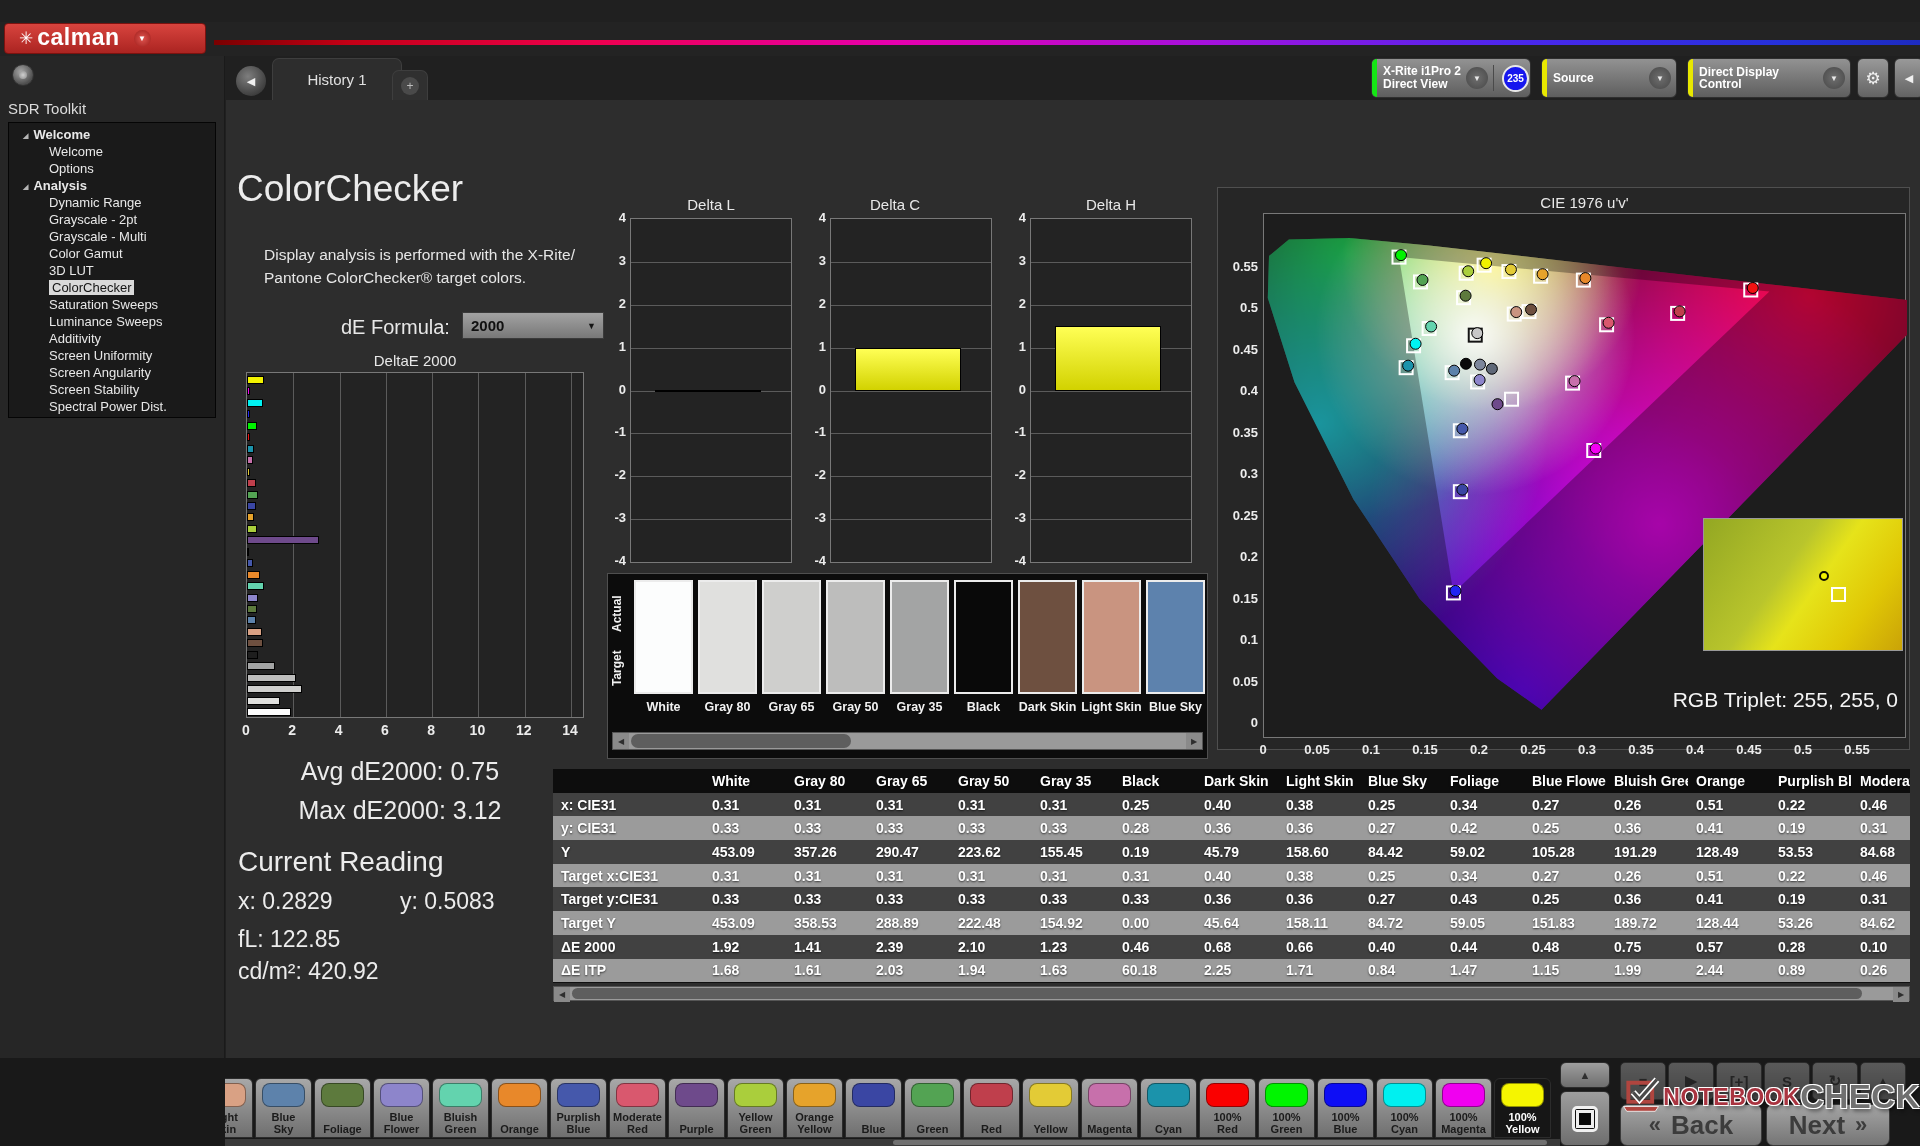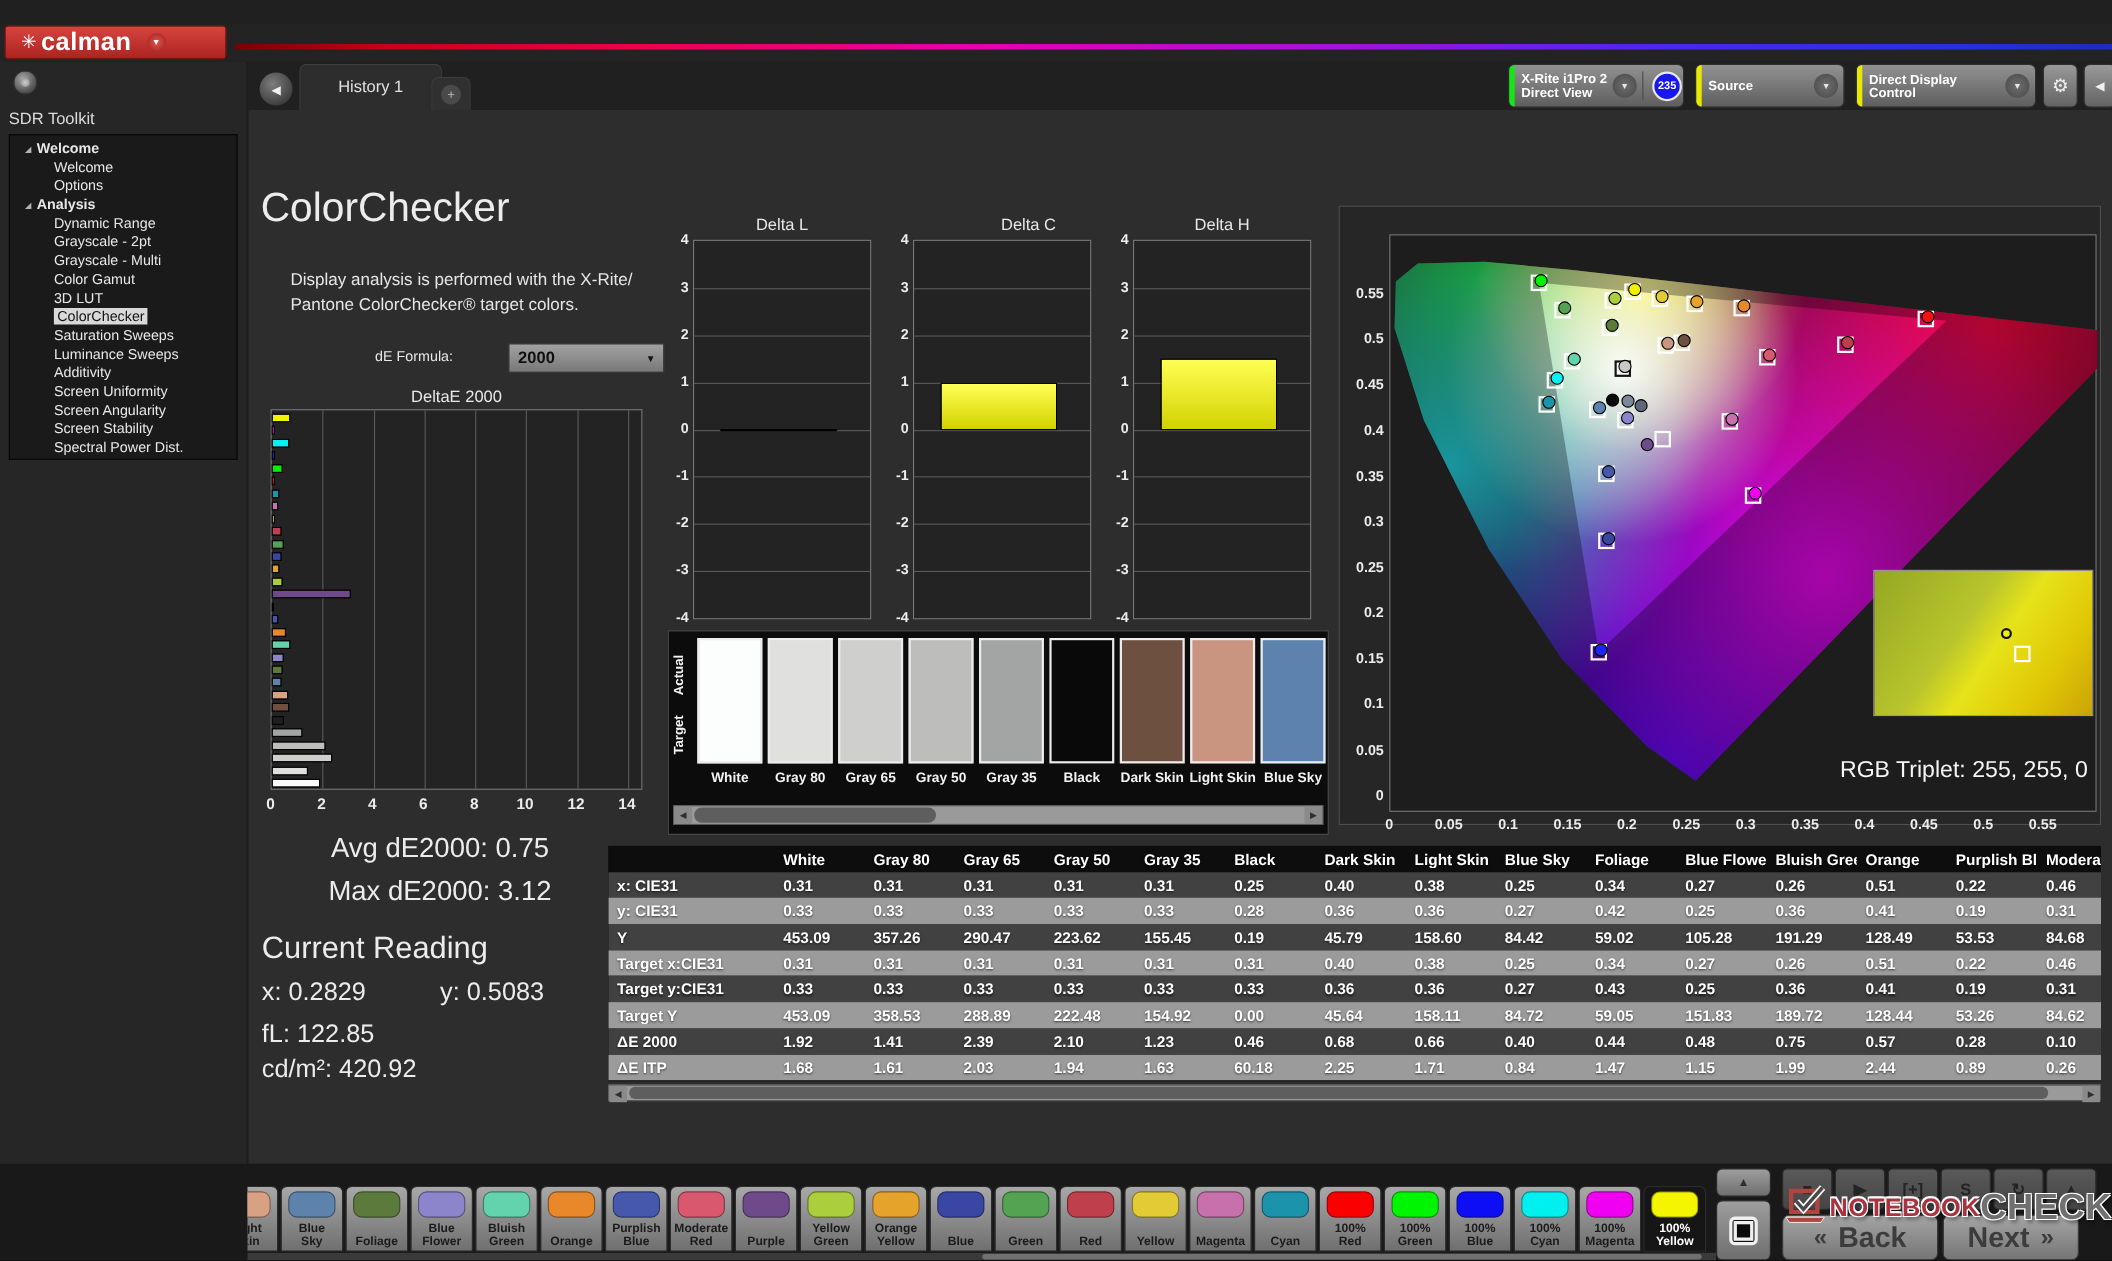--- a/index.html
+++ b/index.html
@@ -60,21 +60,21 @@
   .ctl-divider{width:1px;height:70%;background:#4a4a4a;flex:none;}
   .meter-badge{width:27px;height:27px;border-radius:50%;background:#1717ee;border:2px solid #e8e8e8;color:#fff;font-size:10px;font-weight:bold;
     display:flex;align-items:center;justify-content:center;margin:0 8px;flex:none;}
   .sq-btn{position:absolute;top:58px;height:40px;border-radius:6px;border:1px solid #2f2f2f;
     background:linear-gradient(#999,#636363);display:flex;align-items:center;justify-content:center;color:#f0f0f0;}
 
   
   .content-bg{position:absolute;left:226px;top:100px;width:1694px;height:958px;background:#2d2d2d;}
   .page-title{position:absolute;left:237px;top:168px;font-size:37px;color:#ececec;}
   .page-desc{position:absolute;left:264px;top:243px;font-size:15.5px;color:#e6e6e6;line-height:23px;}
-  .def-label{position:absolute;left:341px;top:316px;font-size:13px;color:#e8e8e8;}
+  .def-label{position:absolute;left:341px;top:316px;font-size:20px;color:#e8e8e8;}
   .def-select{position:absolute;left:462px;top:312px;width:142px;height:27px;background:linear-gradient(#a2a2a2,#787878);
     border:1px solid #3a3a3a;display:flex;align-items:center;color:#101010;font-size:15px;font-weight:bold;padding-left:8px;}
   .def-select .sel-arrow{margin-left:auto;margin-right:7px;font-size:9px;color:#141414;}
 
   .chart-title{position:absolute;font-size:15px;color:#e8e8e8;text-align:center;}
   .plot{position:absolute;background:#232323;border:1px solid #787878;}
   .vgrid{position:absolute;top:0;bottom:0;width:1px;background:#5b5b5b;}
   .hgrid{position:absolute;left:0;right:0;height:1px;background:#5b5b5b;}
   .xtick-label{position:absolute;font-size:14px;font-weight:bold;color:#ececec;text-align:center;width:36px;}
   .ytick-label{position:absolute;font-size:13px;font-weight:bold;color:#ececec;text-align:right;width:26px;}
@@ -329,21 +329,21 @@
       </div>
       <div class="ytick-label" style="position: absolute; left: 600px; top: 210px;">4</div>
       <div class="ytick-label" style="position: absolute; left: 600px; top: 252.875px;">3</div>
       <div class="ytick-label" style="position: absolute; left: 600px; top: 295.75px;">2</div>
       <div class="ytick-label" style="position: absolute; left: 600px; top: 338.625px;">1</div>
       <div class="ytick-label" style="position: absolute; left: 600px; top: 381.5px;">0</div>
       <div class="ytick-label" style="position: absolute; left: 600px; top: 424.375px;">-1</div>
       <div class="ytick-label" style="position: absolute; left: 600px; top: 467.25px;">-2</div>
       <div class="ytick-label" style="position: absolute; left: 600px; top: 510.125px;">-3</div>
       <div class="ytick-label" style="position: absolute; left: 600px; top: 553px;">-4</div>
-      <div class="chart-title" style="left: 854px; top: 196px; width: 162px;">Delta C</div>
+      <div class="chart-title" style="left: 814px; top: 196px; width: 162px;">Delta C</div>
       <div class="plot" style="left: 830px; top: 218px; width: 162px; height: 345px;">
         <div class="hgrid" style="top: 42.875px;"></div>
         <div class="hgrid" style="top: 85.75px;"></div>
         <div class="hgrid" style="top: 128.625px;"></div>
         <div class="hgrid" style="top: 171.5px;"></div>
         <div class="hgrid" style="top: 214.375px;"></div>
         <div class="hgrid" style="top: 257.25px;"></div>
         <div class="hgrid" style="top: 300.125px;"></div>
         <div class="vbar" style="top: 128.625px; height: 42.875px;"></div>
       </div>
@@ -402,20 +402,21 @@
         <div class="sw-label" style="left: 530px;">Blue Sky</div>
       </div>
     <div class="hscroll" style="left:4px;top:158px;width:591px;">
       <span class="hs-arrow" style="left:0;">◀</span>
       <span class="hs-arrow" style="right:0;">▶</span>
       <span class="hs-thumb" style="left:18px;width:220px;"></span>
     </div>
   </div>
 
   <div class="cie-panel">
+    <div class="chart-title" style="left:45px;top:6px;width:643px;">CIE 1976 u'v'</div>
     <div class="cie-plot">
       <svg width="643" height="525" viewBox="0 0 643 525">
         <defs>
           <clipPath id="hs-clip">
             <path d="M 277.5,495.7 L 233.3,464.4 L 155.6,384.7 L 89.4,285.2 L 30.5,168.3 L 3.8,84.1 L 5,42 L 24.9,25.5 L 85.5,23.9 L 165.3,31.4 L 283.3,44.9 L 435.8,62.4 L 561.9,76.8 L 673.3,89.6 Z"></path>
           </clipPath>
           <radialGradient id="gGreen" cx="85" cy="40" r="265" gradientUnits="userSpaceOnUse">
             <stop offset="0" stop-color="#00dc00"></stop>
               <stop offset="1" stop-color="#00dc00" stop-opacity="0"></stop>
           </radialGradient>

